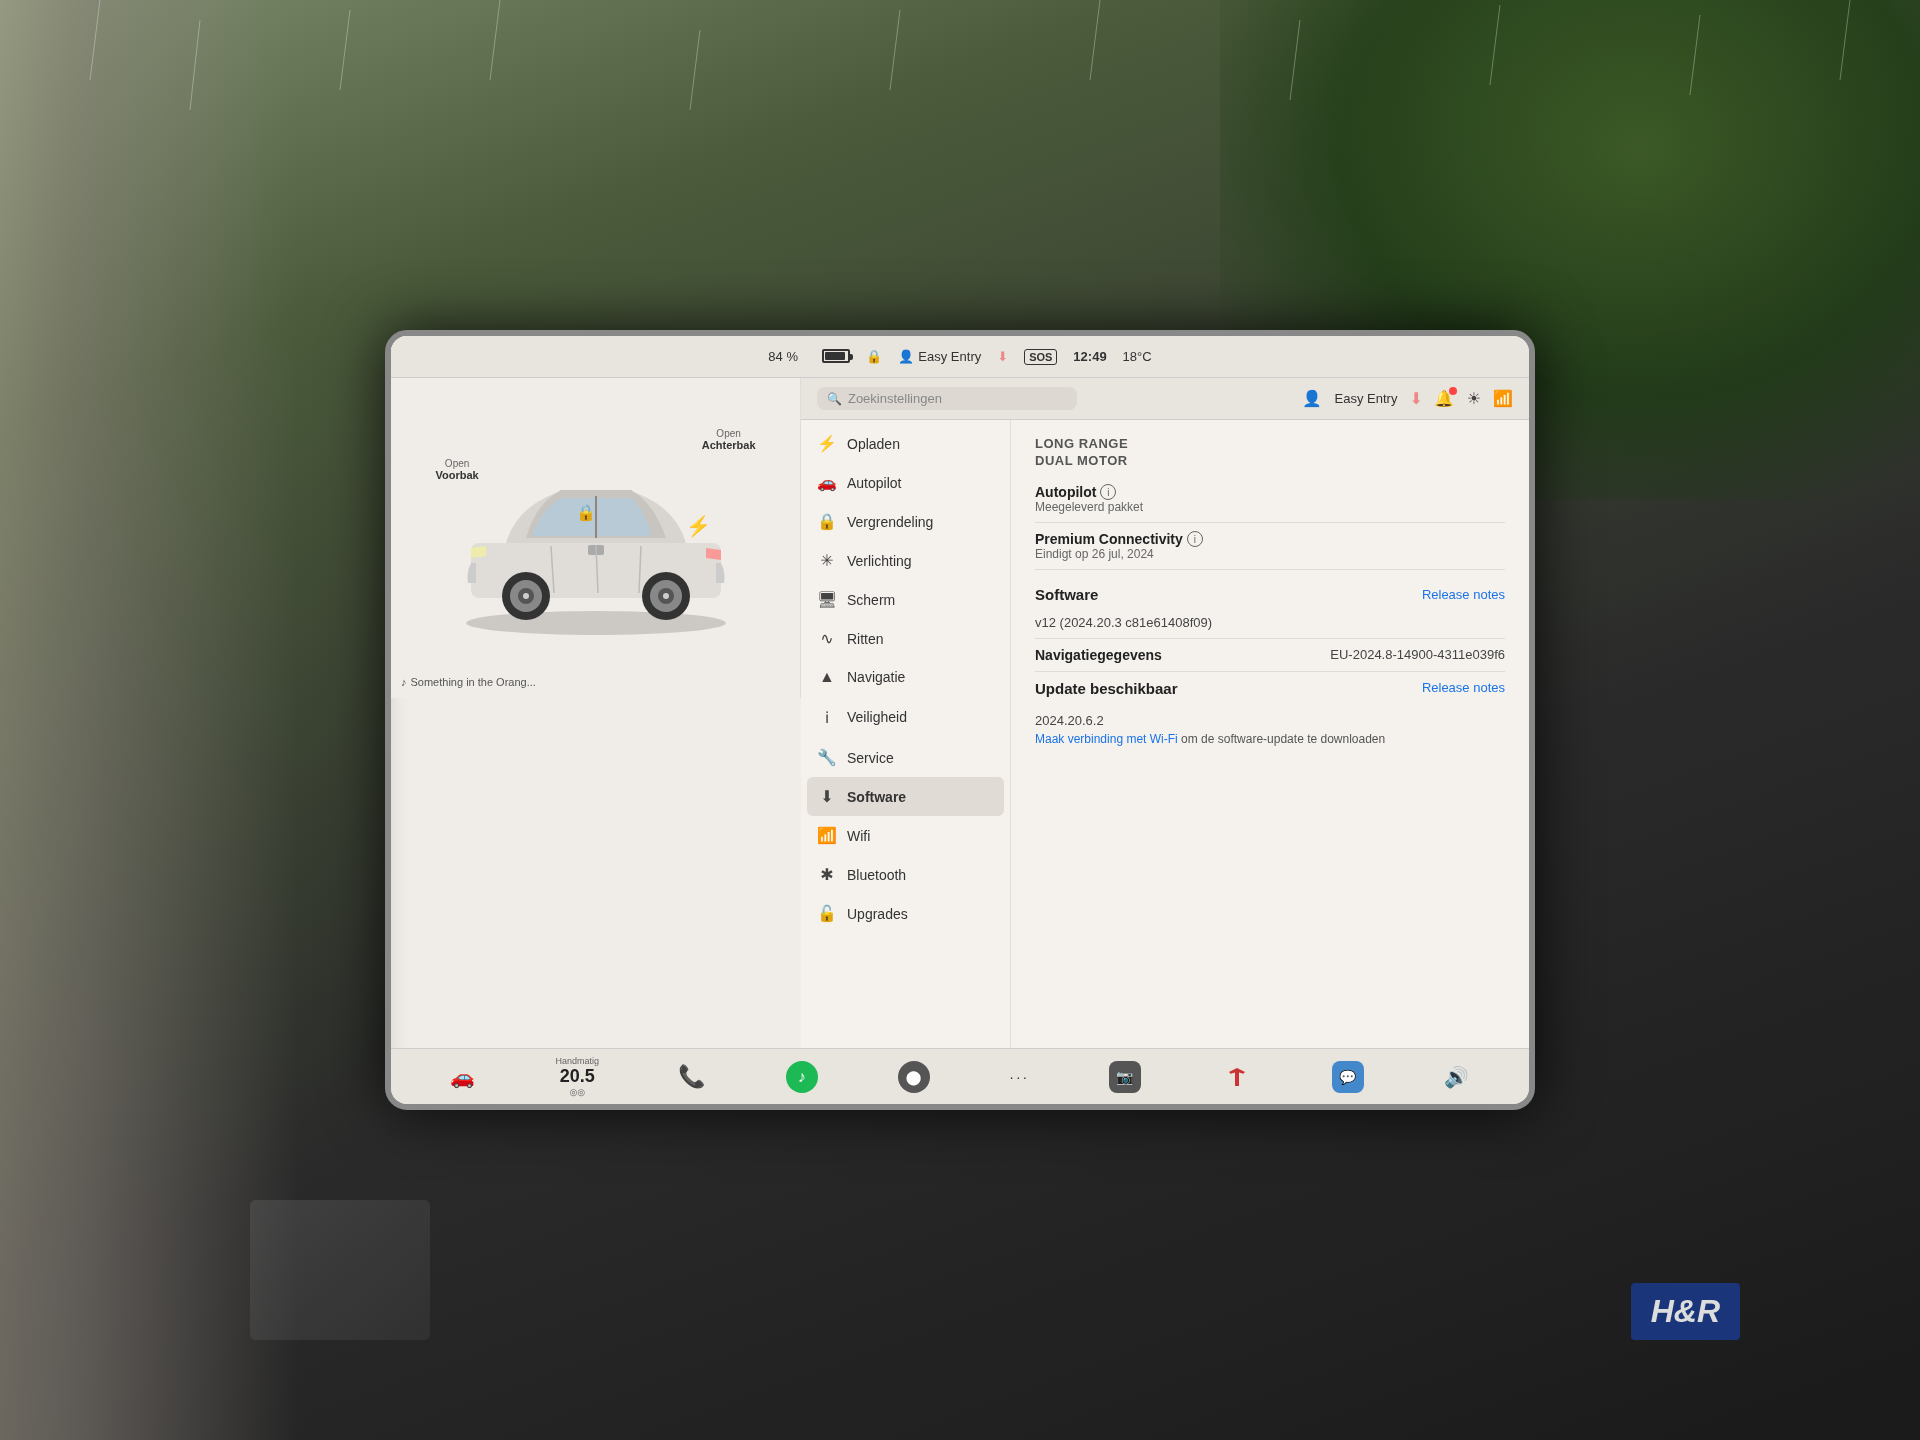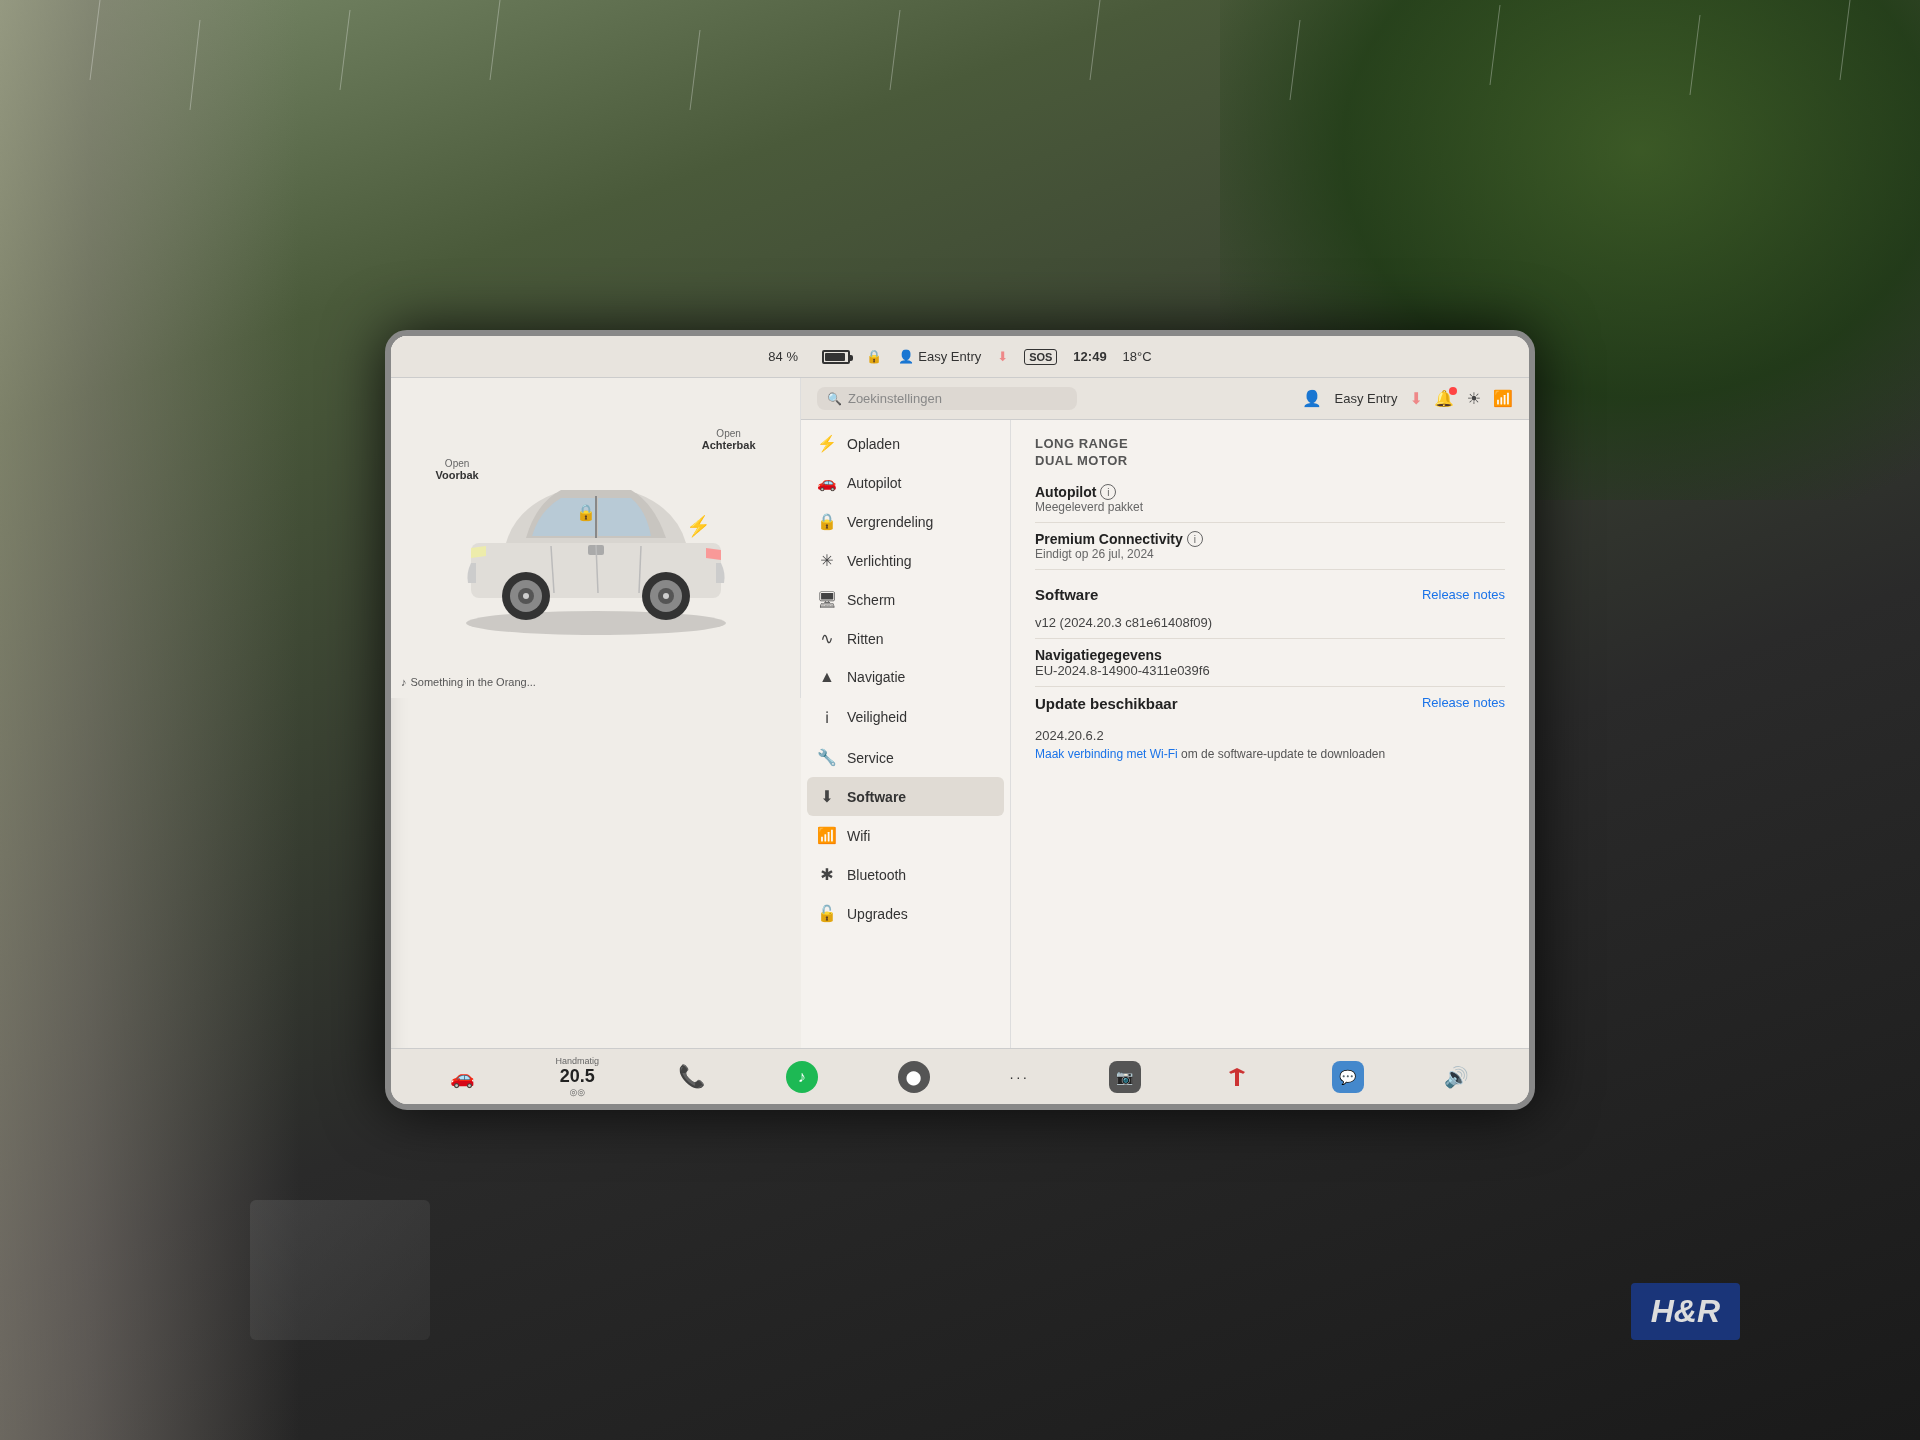--- a/index.html
+++ b/index.html
@@ -40,21 +40,21 @@
       justify-content: center;
       gap: 16px;
       font-size: 13px;
       color: #333;
       border-bottom: 1px solid #ccc;
       z-index: 20;
     }
 
     .status-bar .battery-info {
       display: flex;
-      align-items: center;
+      align-items: flex-start;
       gap: 24px;
     }
 
     .battery-icon {
       display: inline-block;
       width: 28px;
       height: 14px;
       border: 2px solid #333;
       border-radius: 2px;
       position: relative;
@@ -623,21 +623,21 @@
     </div>
 
     <div class="detail-row software-section" style="flex-direction:column;align-items:flex-start;">
       <div style="width:100%;display:flex;justify-content:space-between;align-items:center;">
         <span style="font-size:15px;font-weight:bold;color:#222;">Software</span>
         <span style="color:#1a73e8;font-size:13px;cursor:pointer;">Release notes</span>
       </div>
       <span style="font-size:13px;color:#444;margin-top:12px;">v12 (2024.20.3 c81e61408f09)</span>
     </div>
 
-    <div class="detail-row" style="flex-direction:column;align-items:flex-start;">
+    <div class="detail-row" style="flex-direction:row;align-items:flex-start;">
       <span style="font-size:14px;font-weight:bold;color:#222;">Navigatiegegevens</span>
       <span style="font-size:13px;color:#444;">EU-2024.8-14900-4311e039f6</span>
     </div>
 
     <div class="detail-row" style="flex-direction:column;align-items:flex-start;">
       <div style="width:100%;display:flex;justify-content:space-between;">
         <span style="font-size:15px;font-weight:bold;color:#222;">Update beschikbaar</span>
         <span style="color:#1a73e8;font-size:13px;cursor:pointer;">Release notes</span>
       </div>
       <span style="font-size:13px;color:#444;margin-top:16px;">2024.20.6.2</span>

